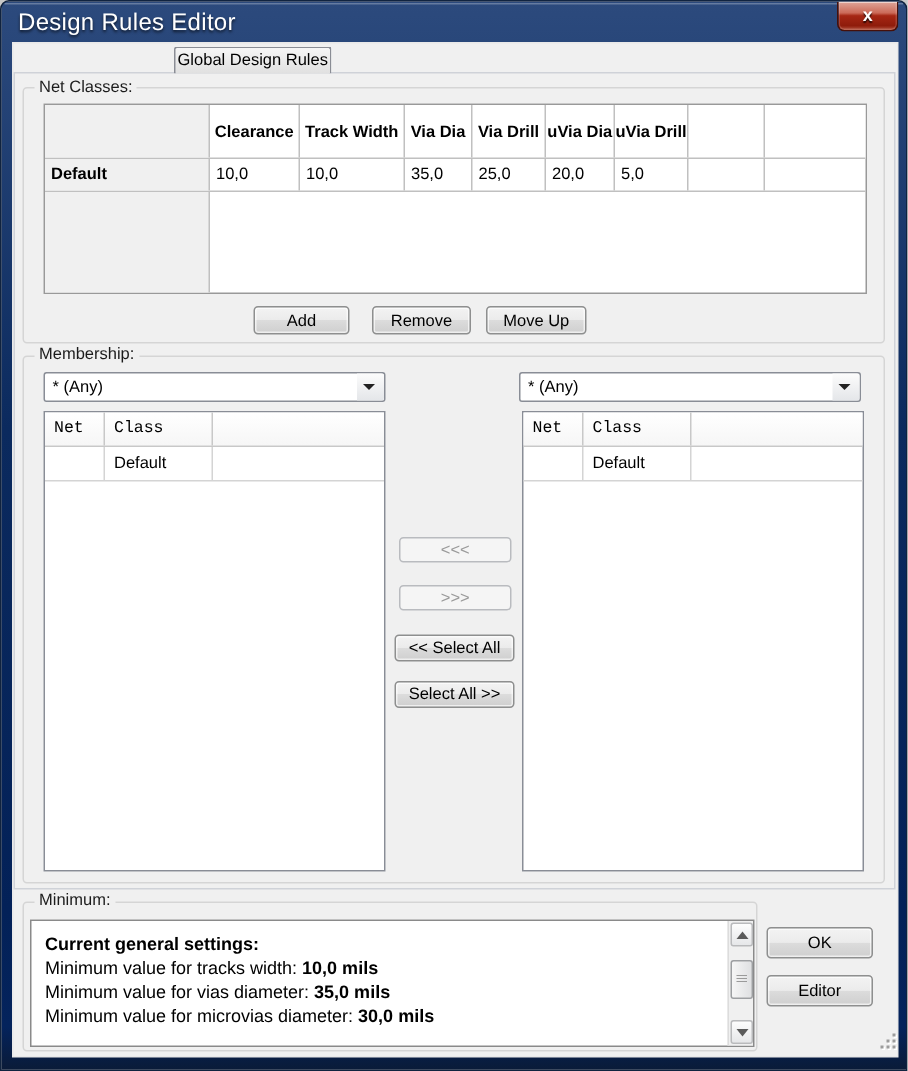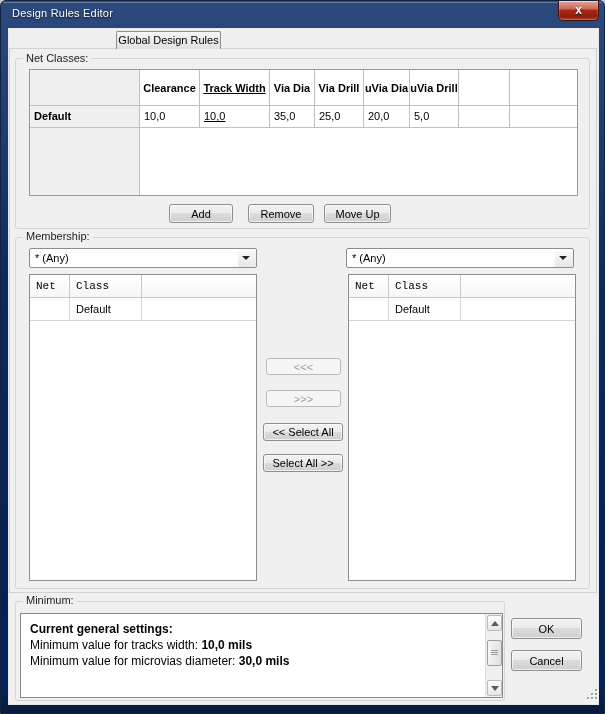--- a/index.html
+++ b/index.html
@@ -6,21 +6,21 @@
   html,body { background:#c8c8c8; }
   body { font-family:"Liberation Sans", sans-serif; font-size:11px; color:#000; }
 
   .window {
     position:relative; width:605px; height:714px;
     background:linear-gradient(#2c4a7d 0%, #0b2a5e 40%, #032158 85%, #04235c 96%, #0a1b38 100%);
     border:1px solid #10233f; border-radius:6px 6px 0 0; overflow:hidden;
   }
   .titlebar { position:absolute; left:0; top:0; width:100%; height:28px; }
   .titlebar::before { content:""; position:absolute; left:2px; right:2px; top:1px; height:1px; background:rgba(255,255,255,.28); }
-  .title-text { position:absolute; left:11px; top:6px; color:#fff; font-size:11px; letter-spacing:.2px; text-shadow:0 1px 2px rgba(0,0,0,.7); }
+  .title-text { position:absolute; left:11px; top:6px; color:#fff; font-size:16px; letter-spacing:.2px; text-shadow:0 1px 2px rgba(0,0,0,.7); }
   .close-btn {
     position:absolute; left:557px; top:0; width:41px; height:20px;
     background:linear-gradient(#e0a79b 0%, #cc6a58 40%, #a62714 50%, #8f1c0b 85%, #b5533f 100%);
     border:1px solid #46100a; border-top:none; border-radius:0 0 5px 5px;
     box-shadow:inset 0 1px 0 rgba(255,255,255,.45), inset 0 0 0 1px rgba(255,255,255,.15);
     color:#fff; text-align:center; line-height:18px; font-size:12px; font-weight:bold;
     text-shadow:0 1px 1px rgba(0,0,0,.8); cursor:pointer;
   }
 
   .client { position:absolute; left:8px; top:28px; width:589px; height:675px; background:#f0f0f0; box-shadow:0 0 0 1px #e9e9e9; }
@@ -33,21 +33,21 @@
   .group { position:absolute; border:1px solid #d5d5d5; border-radius:3px; }
   .group-label { position:absolute; background:#f0f0f0; padding:0 3px; color:#1c1c1c; z-index:4; }
 
   
   .grid { position:absolute; left:28px; top:68px; width:549px; height:127px; border:1px solid #999; background:#fff; display:flex; flex-direction:column; z-index:2; }
   .grid-hrow { display:flex; height:36px; border-bottom:1px solid #c0c0c0; background:#fff; }
   .grid-hrow .cell { border-right:1px solid #c0c0c0; display:flex; align-items:center; justify-content:center; font-weight:bold; font-size:11px; }
   .grid-drow { display:flex; height:22px; border-bottom:1px solid #c0c0c0; }
   .grid-drow .cell { border-right:1px solid #c0c0c0; line-height:21px; padding-left:4px; }
   .grid-rest { display:flex; flex:1; }
-  .c0 { width:110px; } .c1 { width:60px; } .c2 { width:70px;text-decoration:underline; } .c3 { width:45px; }
+  .c0 { width:110px; } .c1 { width:60px; } .c2 { width:70px; } .c3 { width:45px; }
   .c4 { width:49px; } .c5 { width:46px; } .c6 { width:49px; } .c7 { width:51px; }
   .cfill { flex:1; border-right:none !important; }
   .rowhead { background:#f0f0f0; font-weight:bold; padding-left:4px; line-height:21px; }
   .corner { background:#f0f0f0; }
   .rest-strip { width:110px; background:#f0f0f0; border-right:1px solid #c0c0c0; }
 
   
   .btn {
     position:absolute; border:1px solid #8e8f8f; border-radius:3px; text-align:center;
     background:linear-gradient(#f3f3f3 0%, #ebebeb 49%, #dcdcdc 50%, #cfcfcf 100%);
@@ -185,37 +185,38 @@
   <div class="btn" style="left:262px; top:422px; width:80px; height:18px; z-index:3;">&lt;&lt; Select All</div>
   <div class="btn" style="left:262px; top:453px; width:80px; height:18px; z-index:3;">Select All &gt;&gt;</div>
 
   <span class="group-label" style="left:22px; top:593px;">Minimum:</span>
   <div class="group" style="left:14px; top:600px; width:490px; height:100px; z-index:2;"></div>
 
   <div class="msgbox" style="z-index:3;">
     <div class="msg-text">
       <div class="b">Current general settings:</div>
       <div><span>Minimum value for tracks width: </span><span class="b">10,0 mils</span></div>
+      <div><span>Minimum value for vias diameter: </span><span class="b">35,0 mils</span></div>
       <div><span>Minimum value for microvias diameter: </span><span class="b">30,0 mils</span></div>
     </div>
     <div class="msg-scroll">
       <div class="sb-btn sb-up">
           <span class="tri-up"></span>
         </div>
       <div class="sb-thumb">
           <span class="sb-grip"></span>
         </div>
       <div class="sb-btn sb-down">
           <span class="tri-down"></span>
         </div>
     </div>
   </div>
 
   <div class="btn" style="left:510px; top:617px; width:71px; height:21px; z-index:3;">OK</div>
-  <div class="btn" style="left:510px; top:649px; width:71px; height:21px; z-index:3;">Cancel</div>
+  <div class="btn" style="left:510px; top:649px; width:71px; height:21px; z-index:3;">Editor</div>
 
   <div class="grip">
     <i style="left:10px; top:10px;"></i>
     <i style="left:10px; top:6px;"></i>
     <i style="left:6px;  top:10px;"></i>
     <i style="left:10px; top:2px;"></i>
     <i style="left:6px;  top:6px;"></i>
     <i style="left:2px;  top:10px;"></i>
   </div>
 

